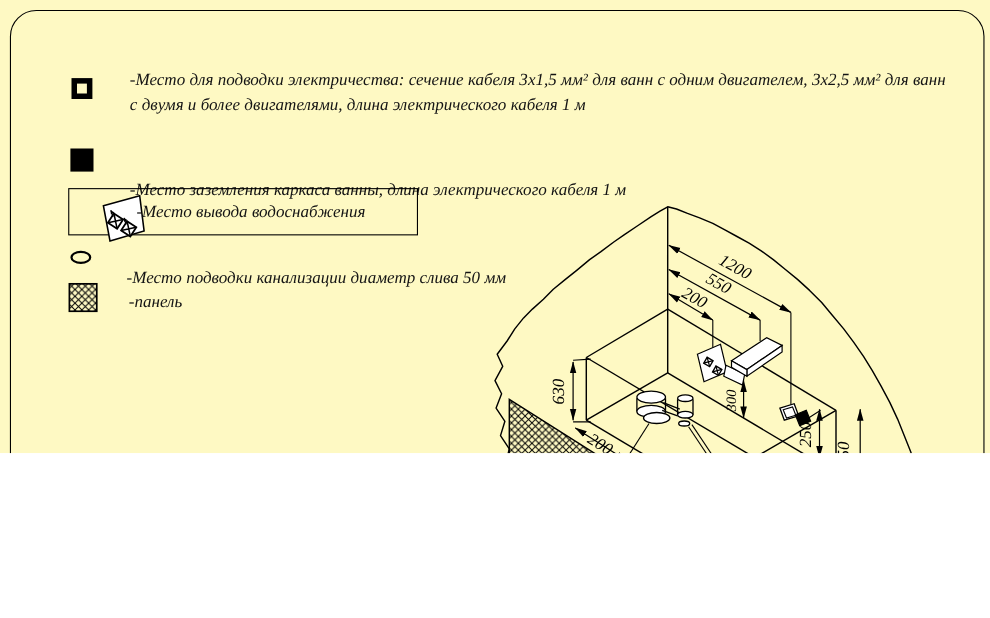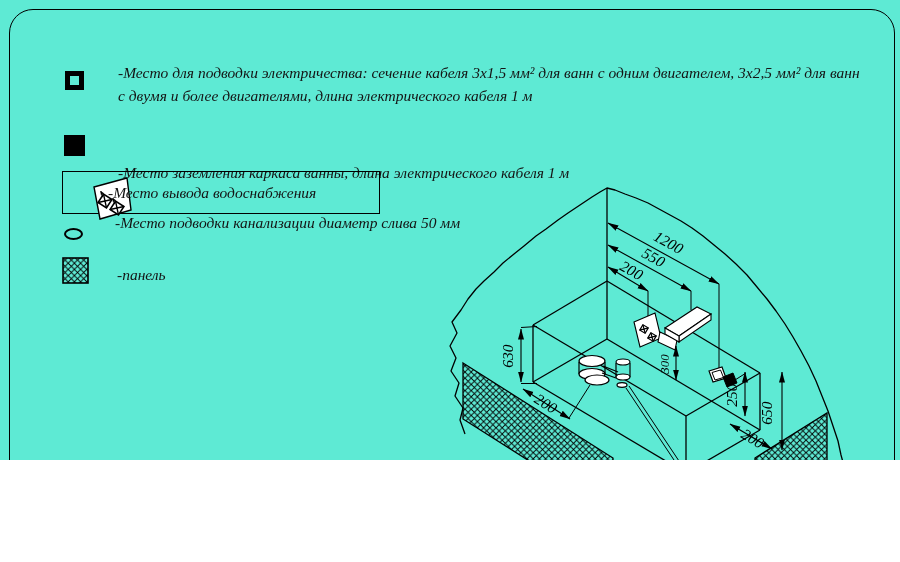--- a/index.html
+++ b/index.html
@@ -1,25 +1,25 @@
 <!DOCTYPE html>
 <html><head>
 <meta charset="utf-8">
 <style>
   html,body{margin:0;padding:0;background:#fff;}
-  .page{position:relative;width:900px;height:460px;background:#5eead4;overflow:hidden;
+  .page{position:relative;width:900px;height:412px;background:#fef9c3;overflow:hidden;
         font-family:"Liberation Serif", serif;}
   .frame{position:absolute;left:9px;top:9px;width:884px;height:539px;
          border:1.6px solid #000;border-radius:24px;}
   .bottom-bar{position:absolute;left:8px;top:554px;width:884px;height:4.5px;background:#000;border-radius:2px;}
   .ltxt{position:absolute;font-style:italic;font-size:15.5px;line-height:22.5px;color:#141414;white-space:normal;}
   .t1{left:118px;top:62px;width:752px;}
   .t2{left:118px;top:138px;margin-top:24px;}
-  .t3{left:108px;top:182px;}
-  .t4{left:115px;top:212px;}
+  .t3{left:124px;top:182px;}
+  .t4{left:115px;top:242px;}
   .t5{left:117px;top:264px;}
   .sym-esquare{position:absolute;left:65px;top:71px;width:9px;height:9px;border:5.5px solid #000;}
   .sym-gsquare{position:absolute;left:64px;top:135px;width:21px;height:21px;background:#000;}
   .water-box{position:absolute;left:62px;top:171px;width:316px;height:41px;border:1.3px solid #000;}
   .sym-ellipse{position:absolute;left:64px;top:228px;width:15px;height:8px;border:2.7px solid #000;border-radius:50%;}
   .sym-panel{position:absolute;left:62px;top:257px;}
   .water-sym{position:absolute;left:14px;top:2px;overflow:visible;}
   svg text{font-family:"Liberation Serif",serif;font-style:italic;fill:#000;}
   .scene{position:absolute;left:0;top:0;}
 </style>

